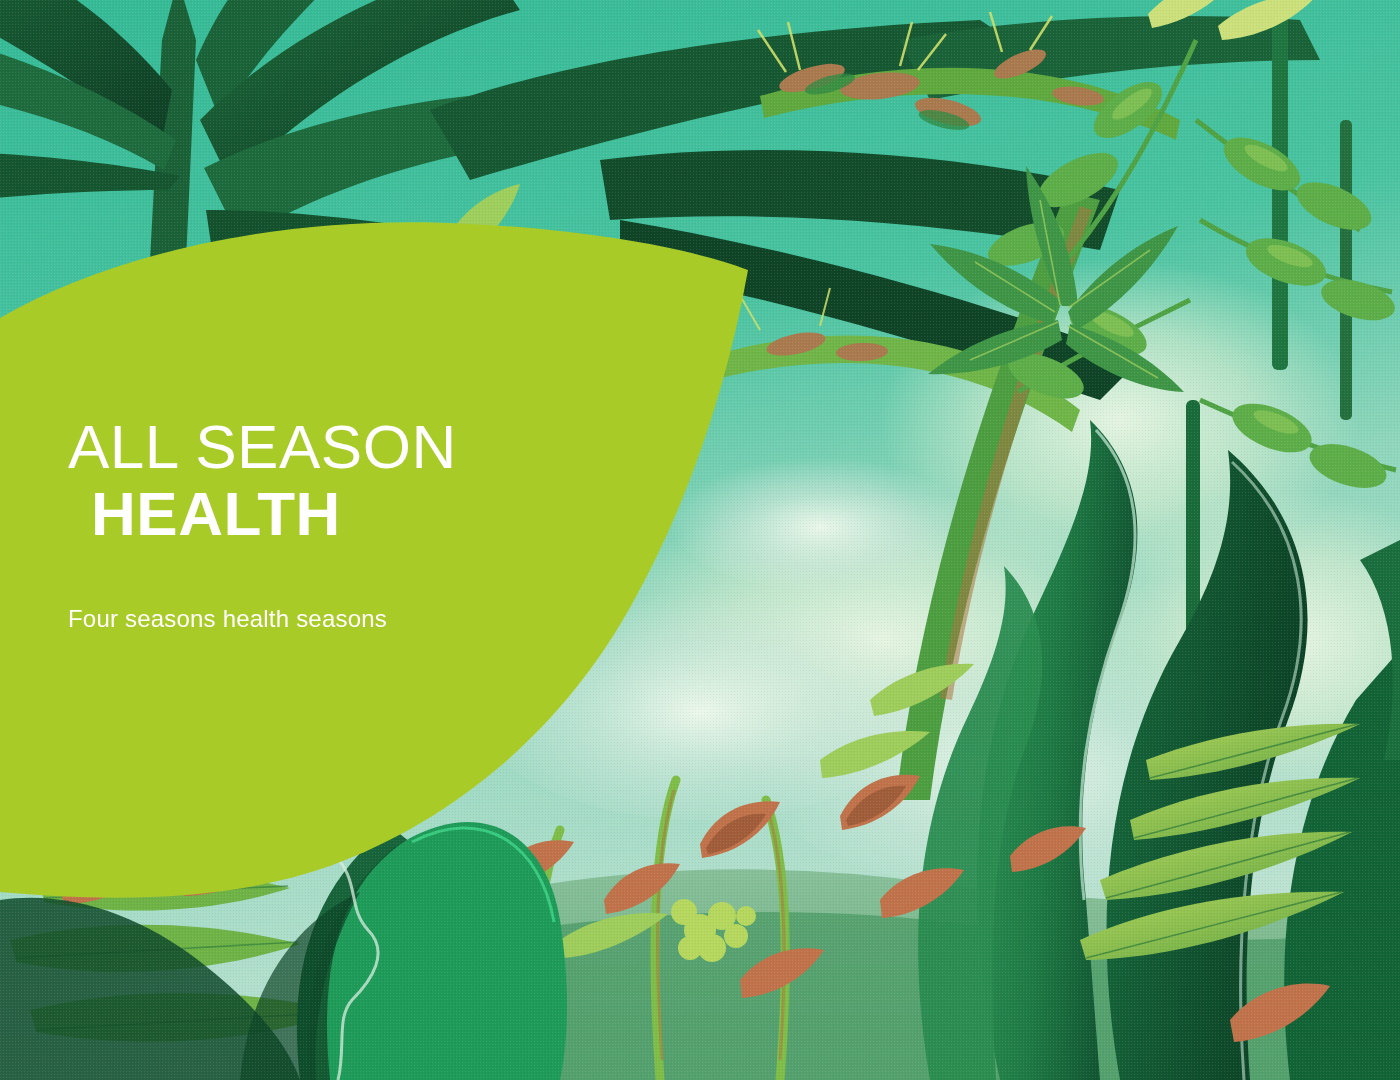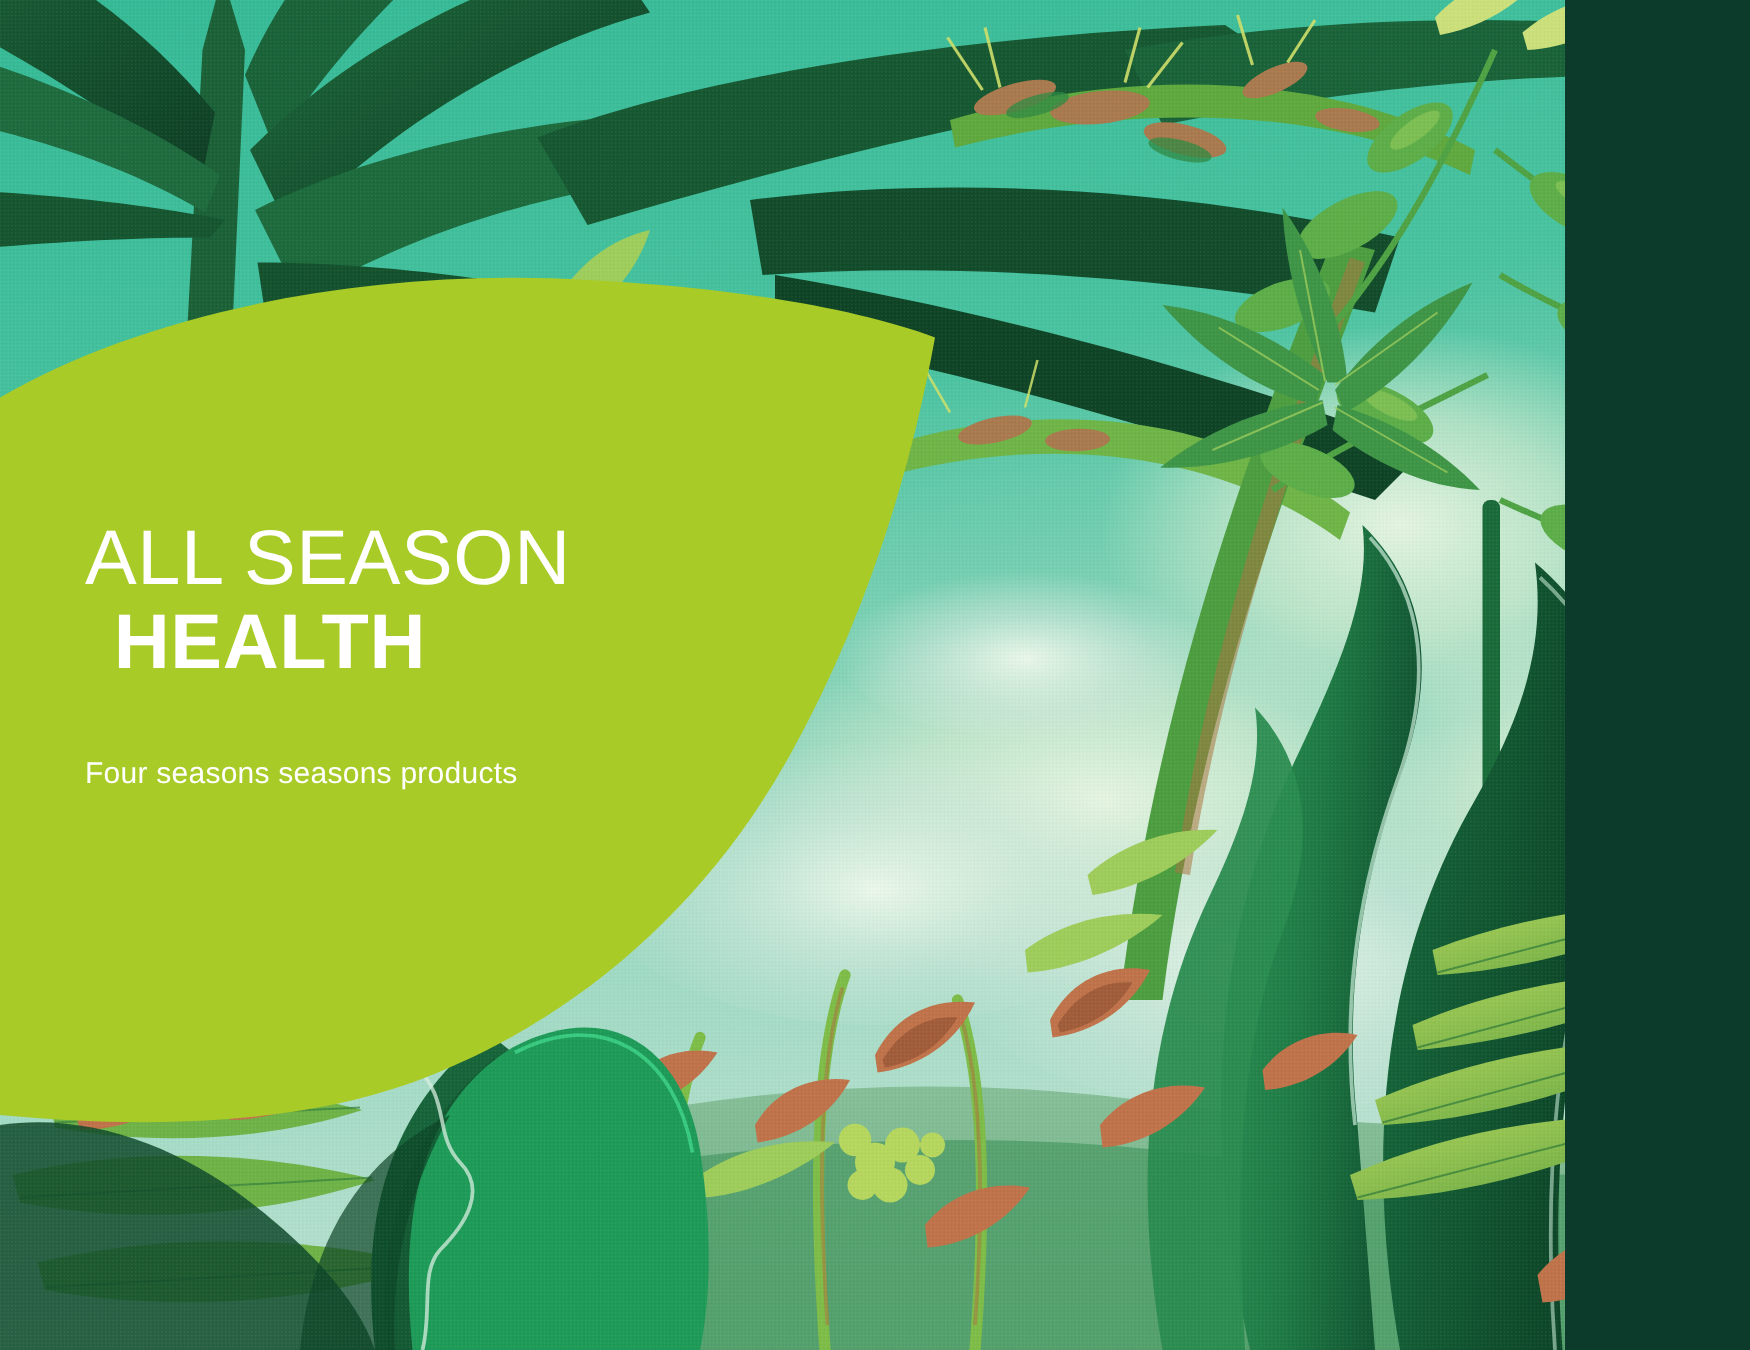--- a/index.html
+++ b/index.html
@@ -1,20 +1,20 @@
 <!DOCTYPE html>
 <html><head>
 <meta charset="utf-8">
 <title>All Season Health</title>
 <style>
   * { margin:0; padding:0; box-sizing:border-box; }
   html,body{ background:#0d3b2b; }
   .stage{
     position:relative;
-    width:1252px; height:1080px;
+    width:1400px; height:1080px;
     overflow:hidden;
     font-family:"Liberation Sans", sans-serif;
   }
   .svg-layer{ position:absolute; left:0; top:0; width:1400px; height:1080px; display:block; }
 
   
   .hero-text{
     position:absolute;
     left:68px;
     top:415px;
@@ -361,16 +361,16 @@
              C 590 230, 690 248, 748 270
              C 728 382, 690 500, 632 604
              C 560 734, 450 822, 330 866
              C 228 902, 110 902, 0 892
              Z" fill="#A9CB28"></path>
   </svg>
 
   <div class="hero-text">
     <div class="hero-line1">ALL SEASON</div>
     <div class="hero-line2">HEALTH</div>
-    <div class="hero-sub">Four seasons seasons products</div>
+    <div class="hero-sub">Four seasons health seasons</div>
   </div>
 
 </div>
 
 </body></html>

